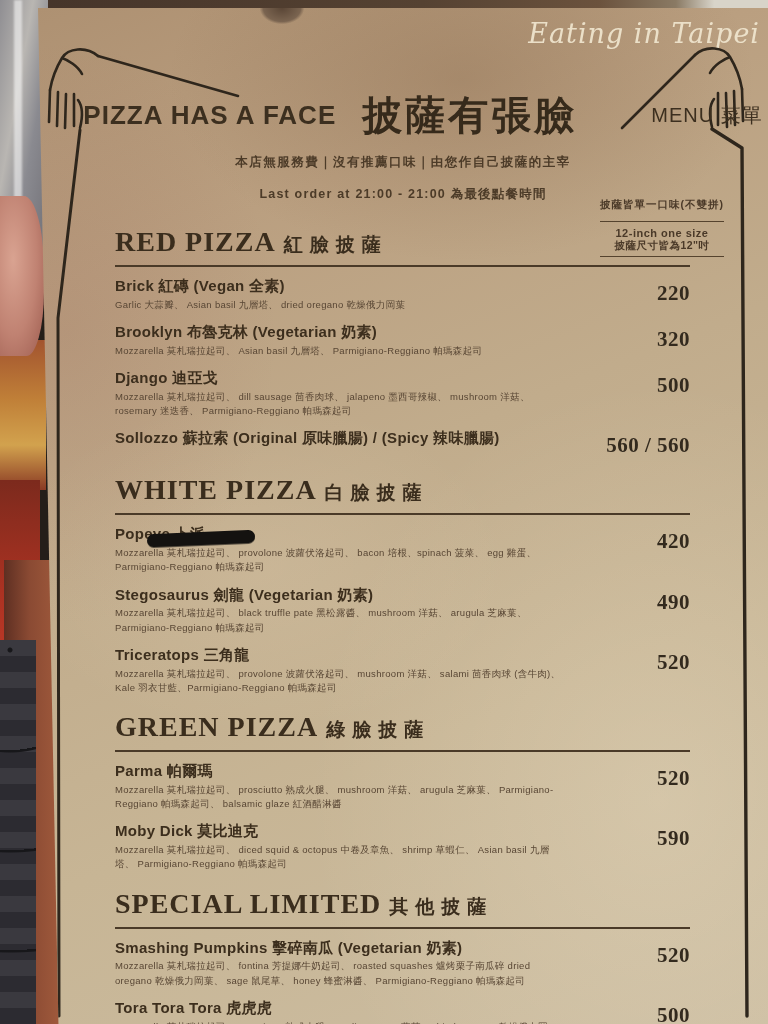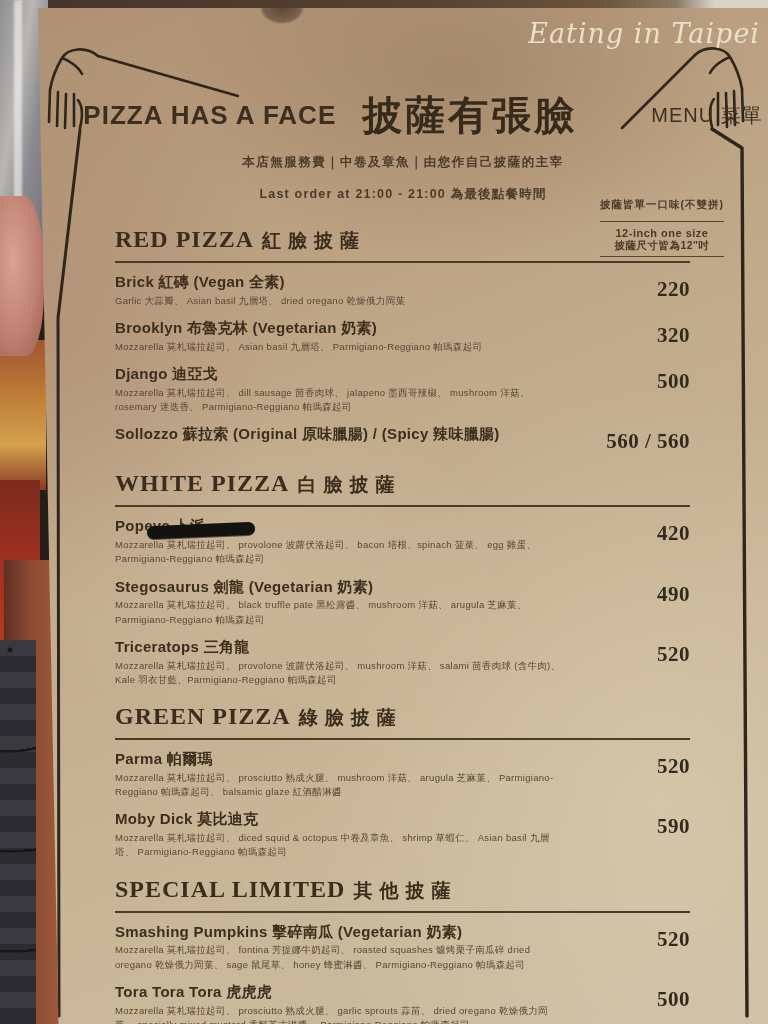--- a/index.html
+++ b/index.html
@@ -42,21 +42,21 @@
 
   .size-note{position:absolute;top:190px;right:44px;text-align:center;font-weight:bold;color:#4a3928;}
   .size-note .l1{font-size:10.5px;letter-spacing:1px;border-bottom:1.5px solid #55432e;padding-bottom:9px;margin-bottom:5px;}
   .size-note .l2{font-size:11px;letter-spacing:.5px;}
   .size-note .l3{font-size:10.5px;letter-spacing:.5px;border-bottom:1.5px solid #55432e;padding-bottom:3px;}
 
   
   .menu-body{position:absolute;left:77px;right:78px;top:218px;}
   .menu-section{margin-bottom:16px;}
   .section-title{margin:0 0 10px 0;padding-bottom:7px;border-bottom:2px solid #4a3a28;font-family:"Liberation Serif","DejaVu Serif",serif;font-weight:bold;color:#3a2d1d;}
-  .st-en{font-size:24px;letter-spacing:1px;}
+  .st-en{font-size:28px;letter-spacing:1px;}
   .st-zh{font-size:19px;letter-spacing:7px;margin-left:8px;}
   .menu-item{display:flex;align-items:flex-start;margin-bottom:11px;}
   .item-main{flex:1;min-width:0;padding-right:14px;}
   .item-name{font-size:15px;font-weight:bold;letter-spacing:.3px;color:#3c2e1d;line-height:1.25;position:relative;display:inline-block;}
   .item-desc{font-size:9.5px;letter-spacing:.3px;color:#584634;line-height:1.5;margin-top:2px;max-width:452px;}
   .item-price{width:92px;text-align:right;font-family:"Liberation Serif","DejaVu Serif",serif;font-size:21px;font-weight:600;color:#332a1e;padding-top:4px;letter-spacing:.5px;white-space:nowrap;}
   .scribble{position:absolute;left:32px;top:7px;width:108px;height:13px;background:#141210;border-radius:7px;transform:rotate(-2.5deg);box-shadow:0 1px 0 rgba(20,18,16,.6);}
 </style>
 </head>
 <body>
@@ -91,21 +91,21 @@
 
         <path d="M674,121 L704,140 L709,1008" stroke-width="3.4"></path>
       </g>
     </svg>
 
     <div class="header-row">
       <span class="title-en">PIZZA HAS A FACE</span>
       <span class="title-zh">披薩有張臉</span>
       <span class="menu-label">MENU 菜單</span>
     </div>
-    <div class="tagline">本店無服務費｜中卷及章魚｜由您作自己披薩的主宰</div>
+    <div class="tagline">本店無服務費｜沒有推薦口味｜由您作自己披薩的主宰</div>
     <div class="lastorder">Last order at 21:00 - 21:00 為最後點餐時間</div>
 
     <div class="size-note">
       <div class="l1">披薩皆單一口味(不雙拼)</div>
       <div class="l2">12-inch one size</div>
       <div class="l3">披薩尺寸皆為12"吋</div>
     </div>
 
     <div class="menu-body" id="menu-body">
   <section class="menu-section">

